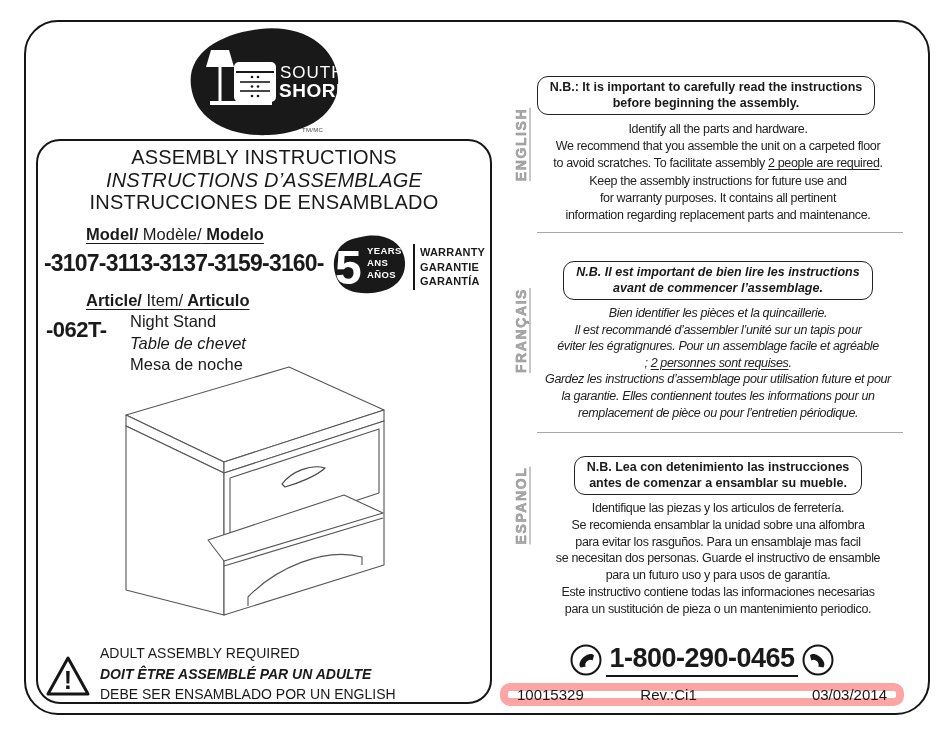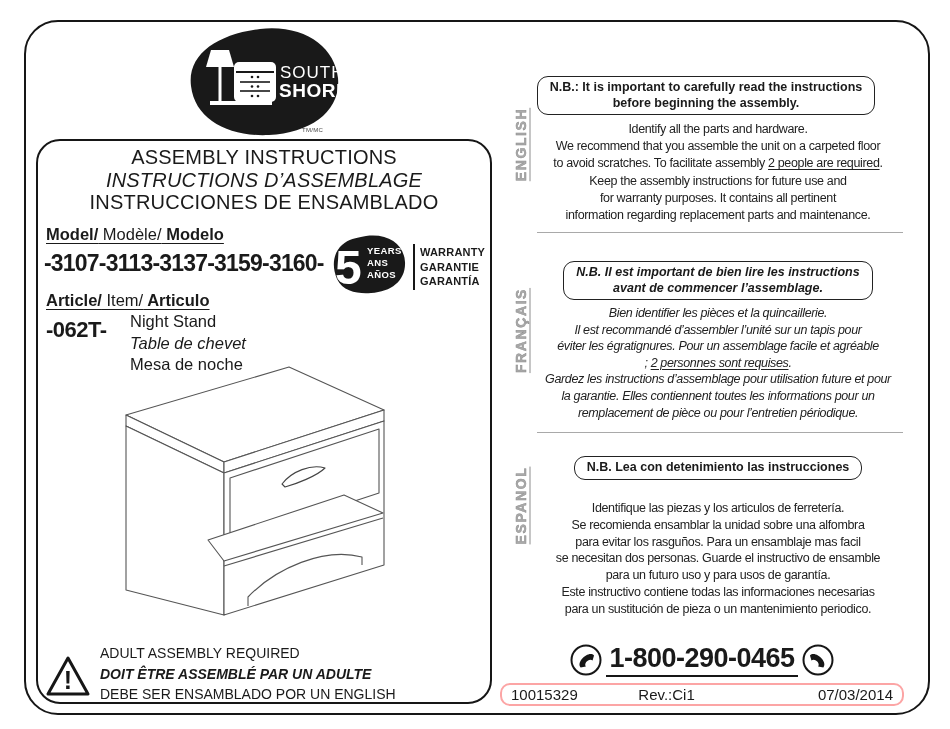--- a/index.html
+++ b/index.html
@@ -5,21 +5,21 @@
   html,body{margin:0;padding:0;background:#fff;}
   body{width:950px;height:729px;position:relative;overflow:hidden;
        font-family:"Liberation Sans","DejaVu Sans",sans-serif;color:#1a1a1a;}
   .abs{position:absolute;}
   
   .page-border{left:24px;top:20px;width:902px;height:691px;border:2.5px solid #161616;border-radius:34px;}
   
   .left-box{left:36px;top:139px;width:452px;height:561px;border:2.5px solid #161616;border-radius:24px;background:#fff;}
   .titles{left:0;top:5px;width:100%;text-align:center;font-size:20px;line-height:22.5px;letter-spacing:.2px;}
   .titles .t2{font-style:italic;}
-  .lbl-underline{font-size:16.5px;font-weight:bold;text-decoration:underline;text-underline-offset:3px;white-space:nowrap;}
+  .lbl-underline{font-size:16.5px;font-weight:bold;text-decoration:underline;text-underline-offset:3px;white-space:nowrap;margin-left:40px;}
   .lbl-underline .mid{font-weight:normal;}
   .model-numbers{font-size:23px;font-weight:bold;letter-spacing:-.8px;white-space:nowrap;}
   .badge-row{display:flex;align-items:center;}
   .badge-units{fill:#fff;font-weight:bold;font-size:9.5px;letter-spacing:.4px;}
   .badge-divider{width:2px;height:46px;background:#161616;margin:4px 5px 0 6px;}
   .warranty-col{font-size:11px;font-weight:bold;line-height:14.5px;letter-spacing:.2px;padding-top:4px;white-space:nowrap;}
   .article-row{display:flex;align-items:flex-start;}
   .article-code{font-size:22px;font-weight:bold;width:84px;padding-top:6px;letter-spacing:-.5px;}
   .article-names{font-size:16.5px;line-height:21.5px;}
   .article-names .fr{font-style:italic;}
@@ -33,21 +33,21 @@
   .nb-row{display:flex;justify-content:center;}
   .nb-box{border:1.6px solid #222;border-radius:11px;padding:3px 12px;text-align:center;
           font-size:12.5px;font-weight:bold;line-height:15.5px;background:#fff;white-space:nowrap;}
   .nb-box.italic{font-style:italic;}
   .body-text{text-align:center;font-size:12.5px;line-height:17.2px;letter-spacing:-.35px;color:#222;white-space:nowrap;}
   .body-text.italic{font-style:italic;}
   .divider{height:1px;background:#a9a9a9;}
   
   .phone-row{display:flex;align-items:center;justify-content:center;gap:3px;}
   .phone-number{font-size:27px;font-weight:bold;letter-spacing:-.5px;border-bottom:2.5px solid #161616;padding:0 3px 1px 3px;white-space:nowrap;}
-  .bottom-bar{left:500px;top:683px;width:404px;height:23px;border:2px solid #fca5a5;border-radius:10px;
+  .bottom-bar{left:500px;top:683px;width:404px;height:23px;border:8px solid #fca5a5;border-radius:10px;
               display:flex;align-items:center;font-size:15px;padding:0 9px;box-sizing:border-box;background:#fff;}
   .bottom-bar .l{flex:1;text-align:left;}
   .bottom-bar .c{flex:1;}
   .bottom-bar .r{flex:1;text-align:right;}
   .tm{font-size:6px;color:#444;letter-spacing:.3px;}
   u{text-underline-offset:2px;}
 </style>
 </head>
 <body>
 
@@ -194,20 +194,21 @@
   <div>Gardez les instructions d’assemblage pour utilisation future et pour</div>
   <div>la garantie. Elles contiennent toutes les informations pour un</div>
   <div>remplacement de pièce ou pour l’entretien périodique.</div>
 </div>
 
 <div class="abs divider" style="left:537px;top:432px;width:366px;"></div>
 
 <div class="abs nb-row" style="left:525px;top:456px;width:386px;">
   <div class="nb-box">
     <div>N.B. Lea con detenimiento las instrucciones</div>
+    <div>antes de comenzar a ensamblar su mueble.</div>
   </div>
 </div>
 <div class="abs body-text" style="left:522px;top:500px;width:392px;line-height:16.8px;">
   <div>Identifique las piezas y los articulos de ferretería.</div>
   <div>Se recomienda ensamblar la unidad sobre una alfombra</div>
   <div>para evitar los rasguños. Para un ensamblaje mas facil</div>
   <div>se necesitan dos personas. Guarde el instructivo de ensamble</div>
   <div>para un futuro uso y para usos de garantía.</div>
   <div>Este instructivo contiene todas las informaciones necesarias</div>
   <div>para un sustitución de pieza o un mantenimiento periodico.</div>
@@ -225,14 +226,14 @@
     <circle cx="17" cy="17" r="14.5" fill="#fff" stroke="#161616" stroke-width="2"></circle>
     <g transform="rotate(-42 17 17)">
       <path d="M8,19 C8,11.5 26,11.5 26,19 L21.5,21.8 C21,17.5 13,17.5 12.5,21.8 Z" fill="#161616"></path>
     </g>
   </svg>
 </div>
 
 <div class="abs bottom-bar">
   <span class="l">10015329</span>
   <span class="c">Rev.:Ci1</span>
-  <span class="r">07/03/2014</span>
+  <span class="r">03/03/2014</span>
 </div>
 
 </body></html>

